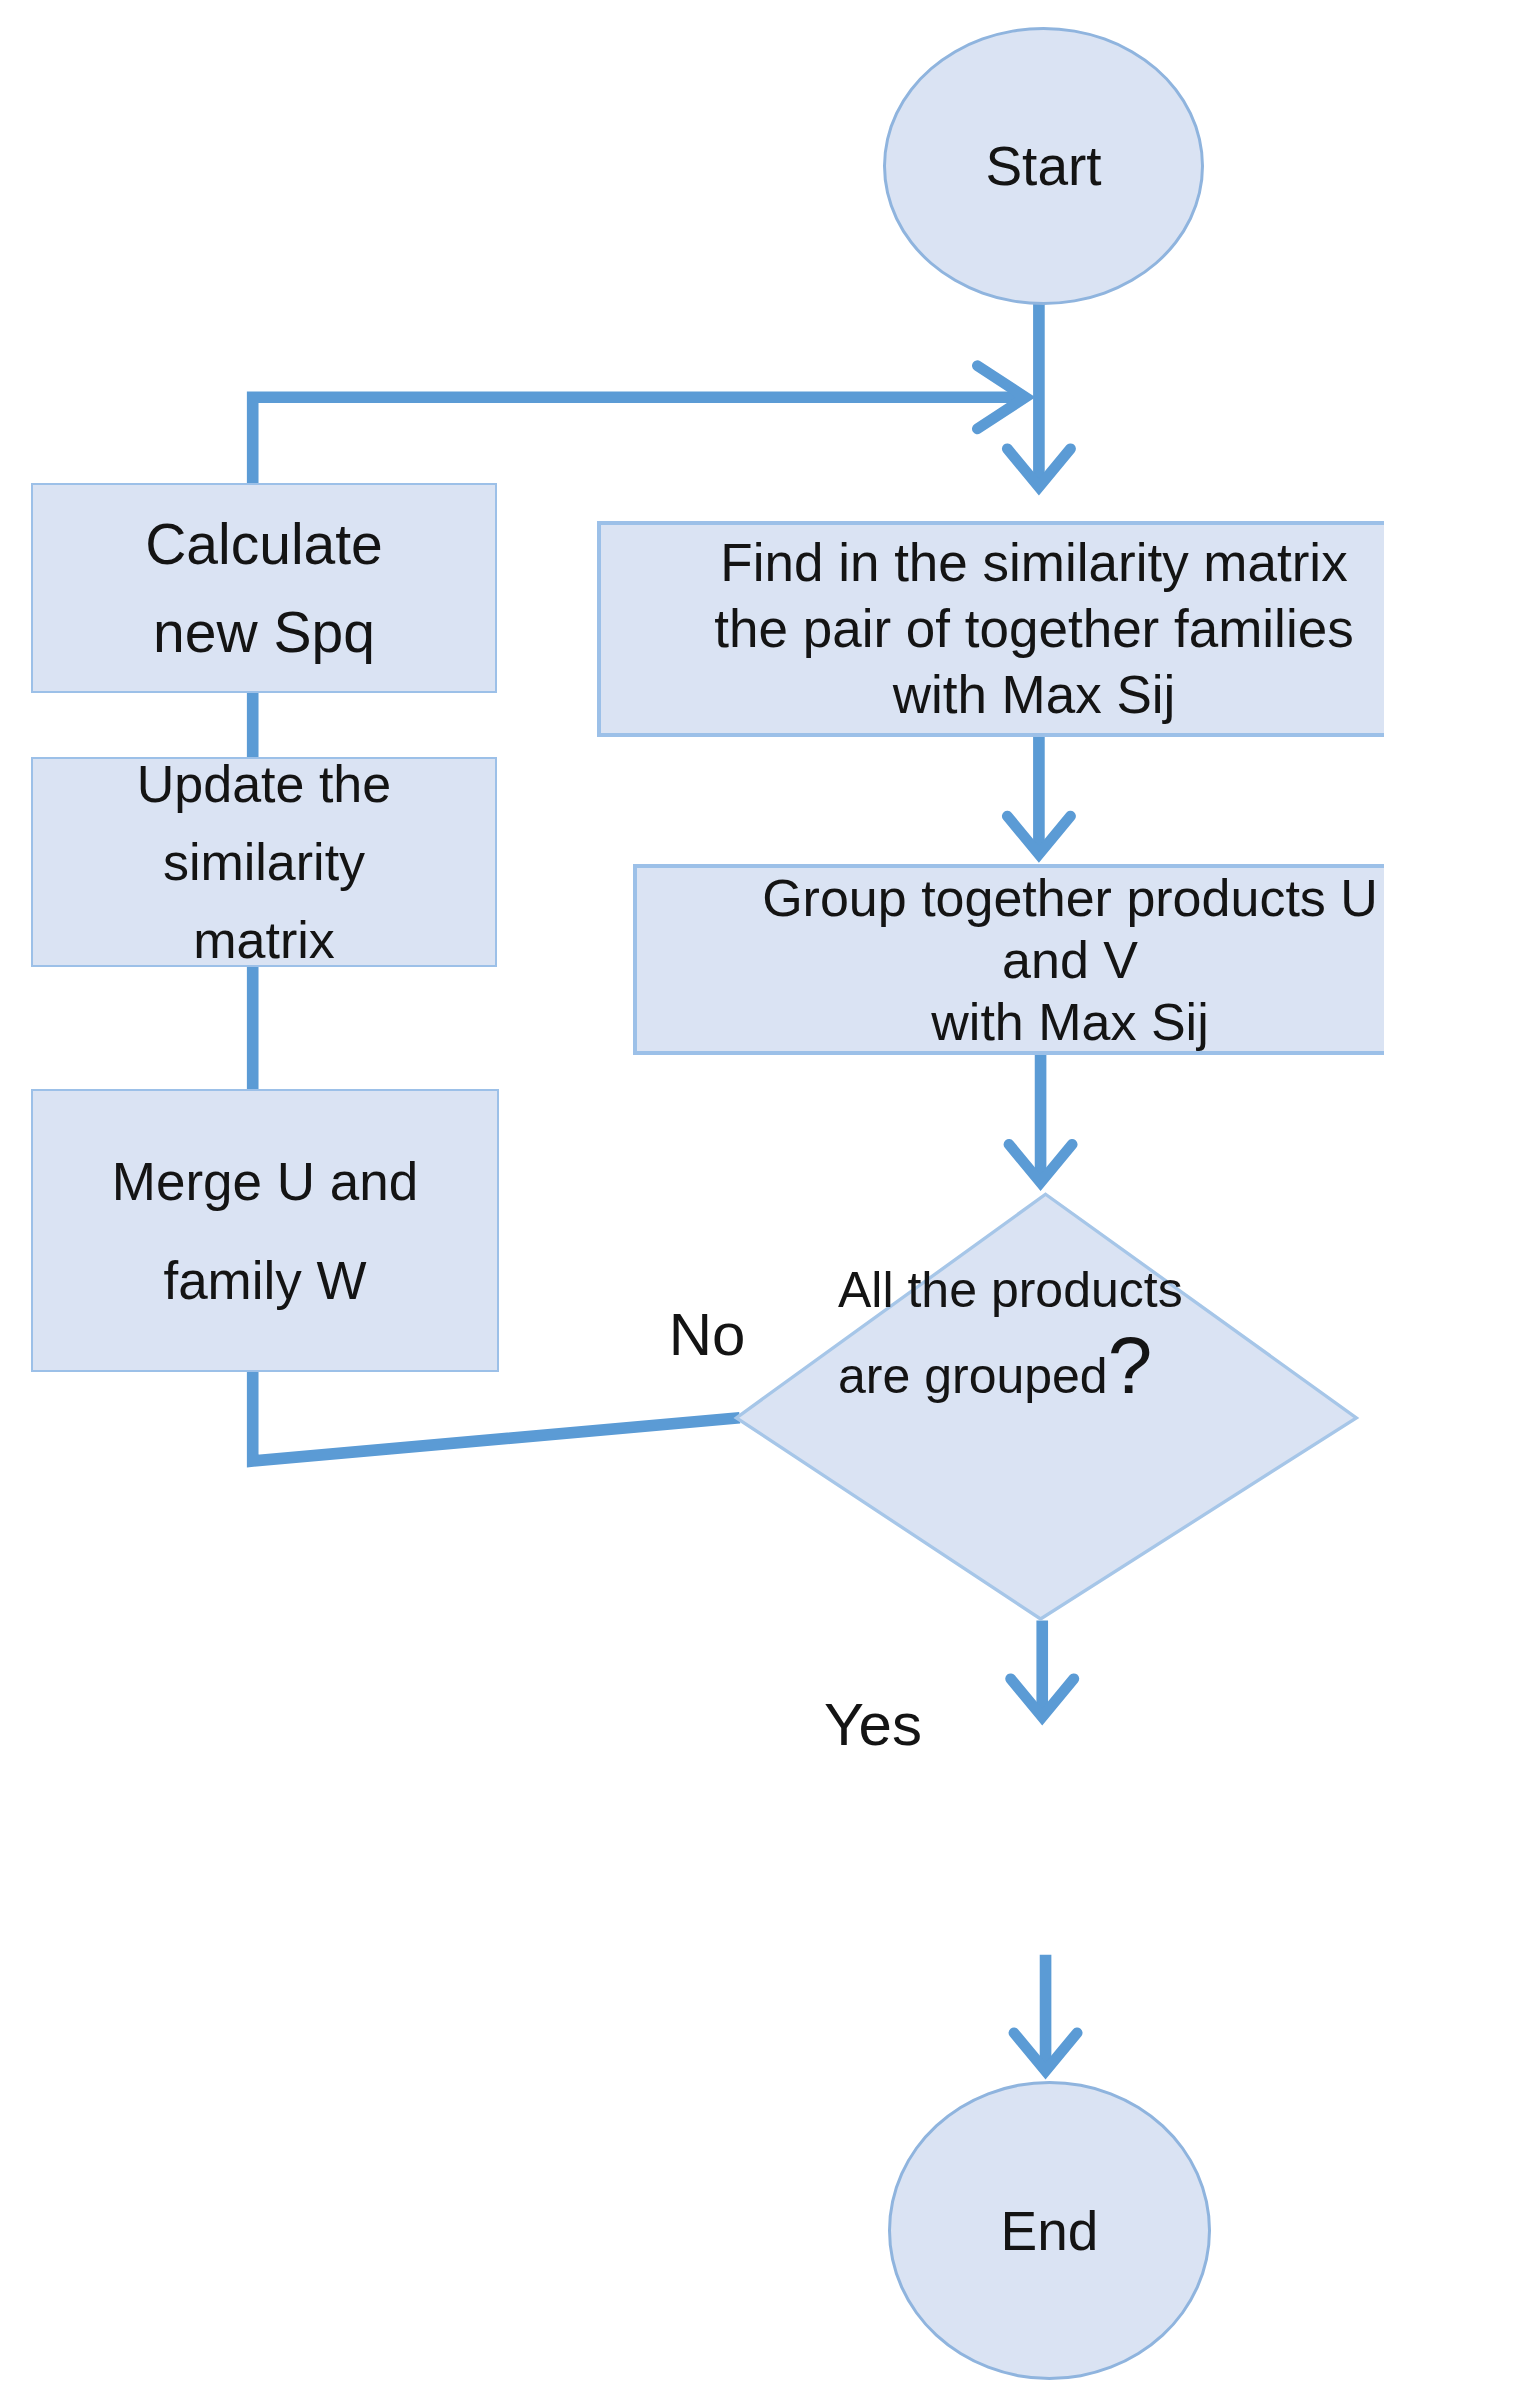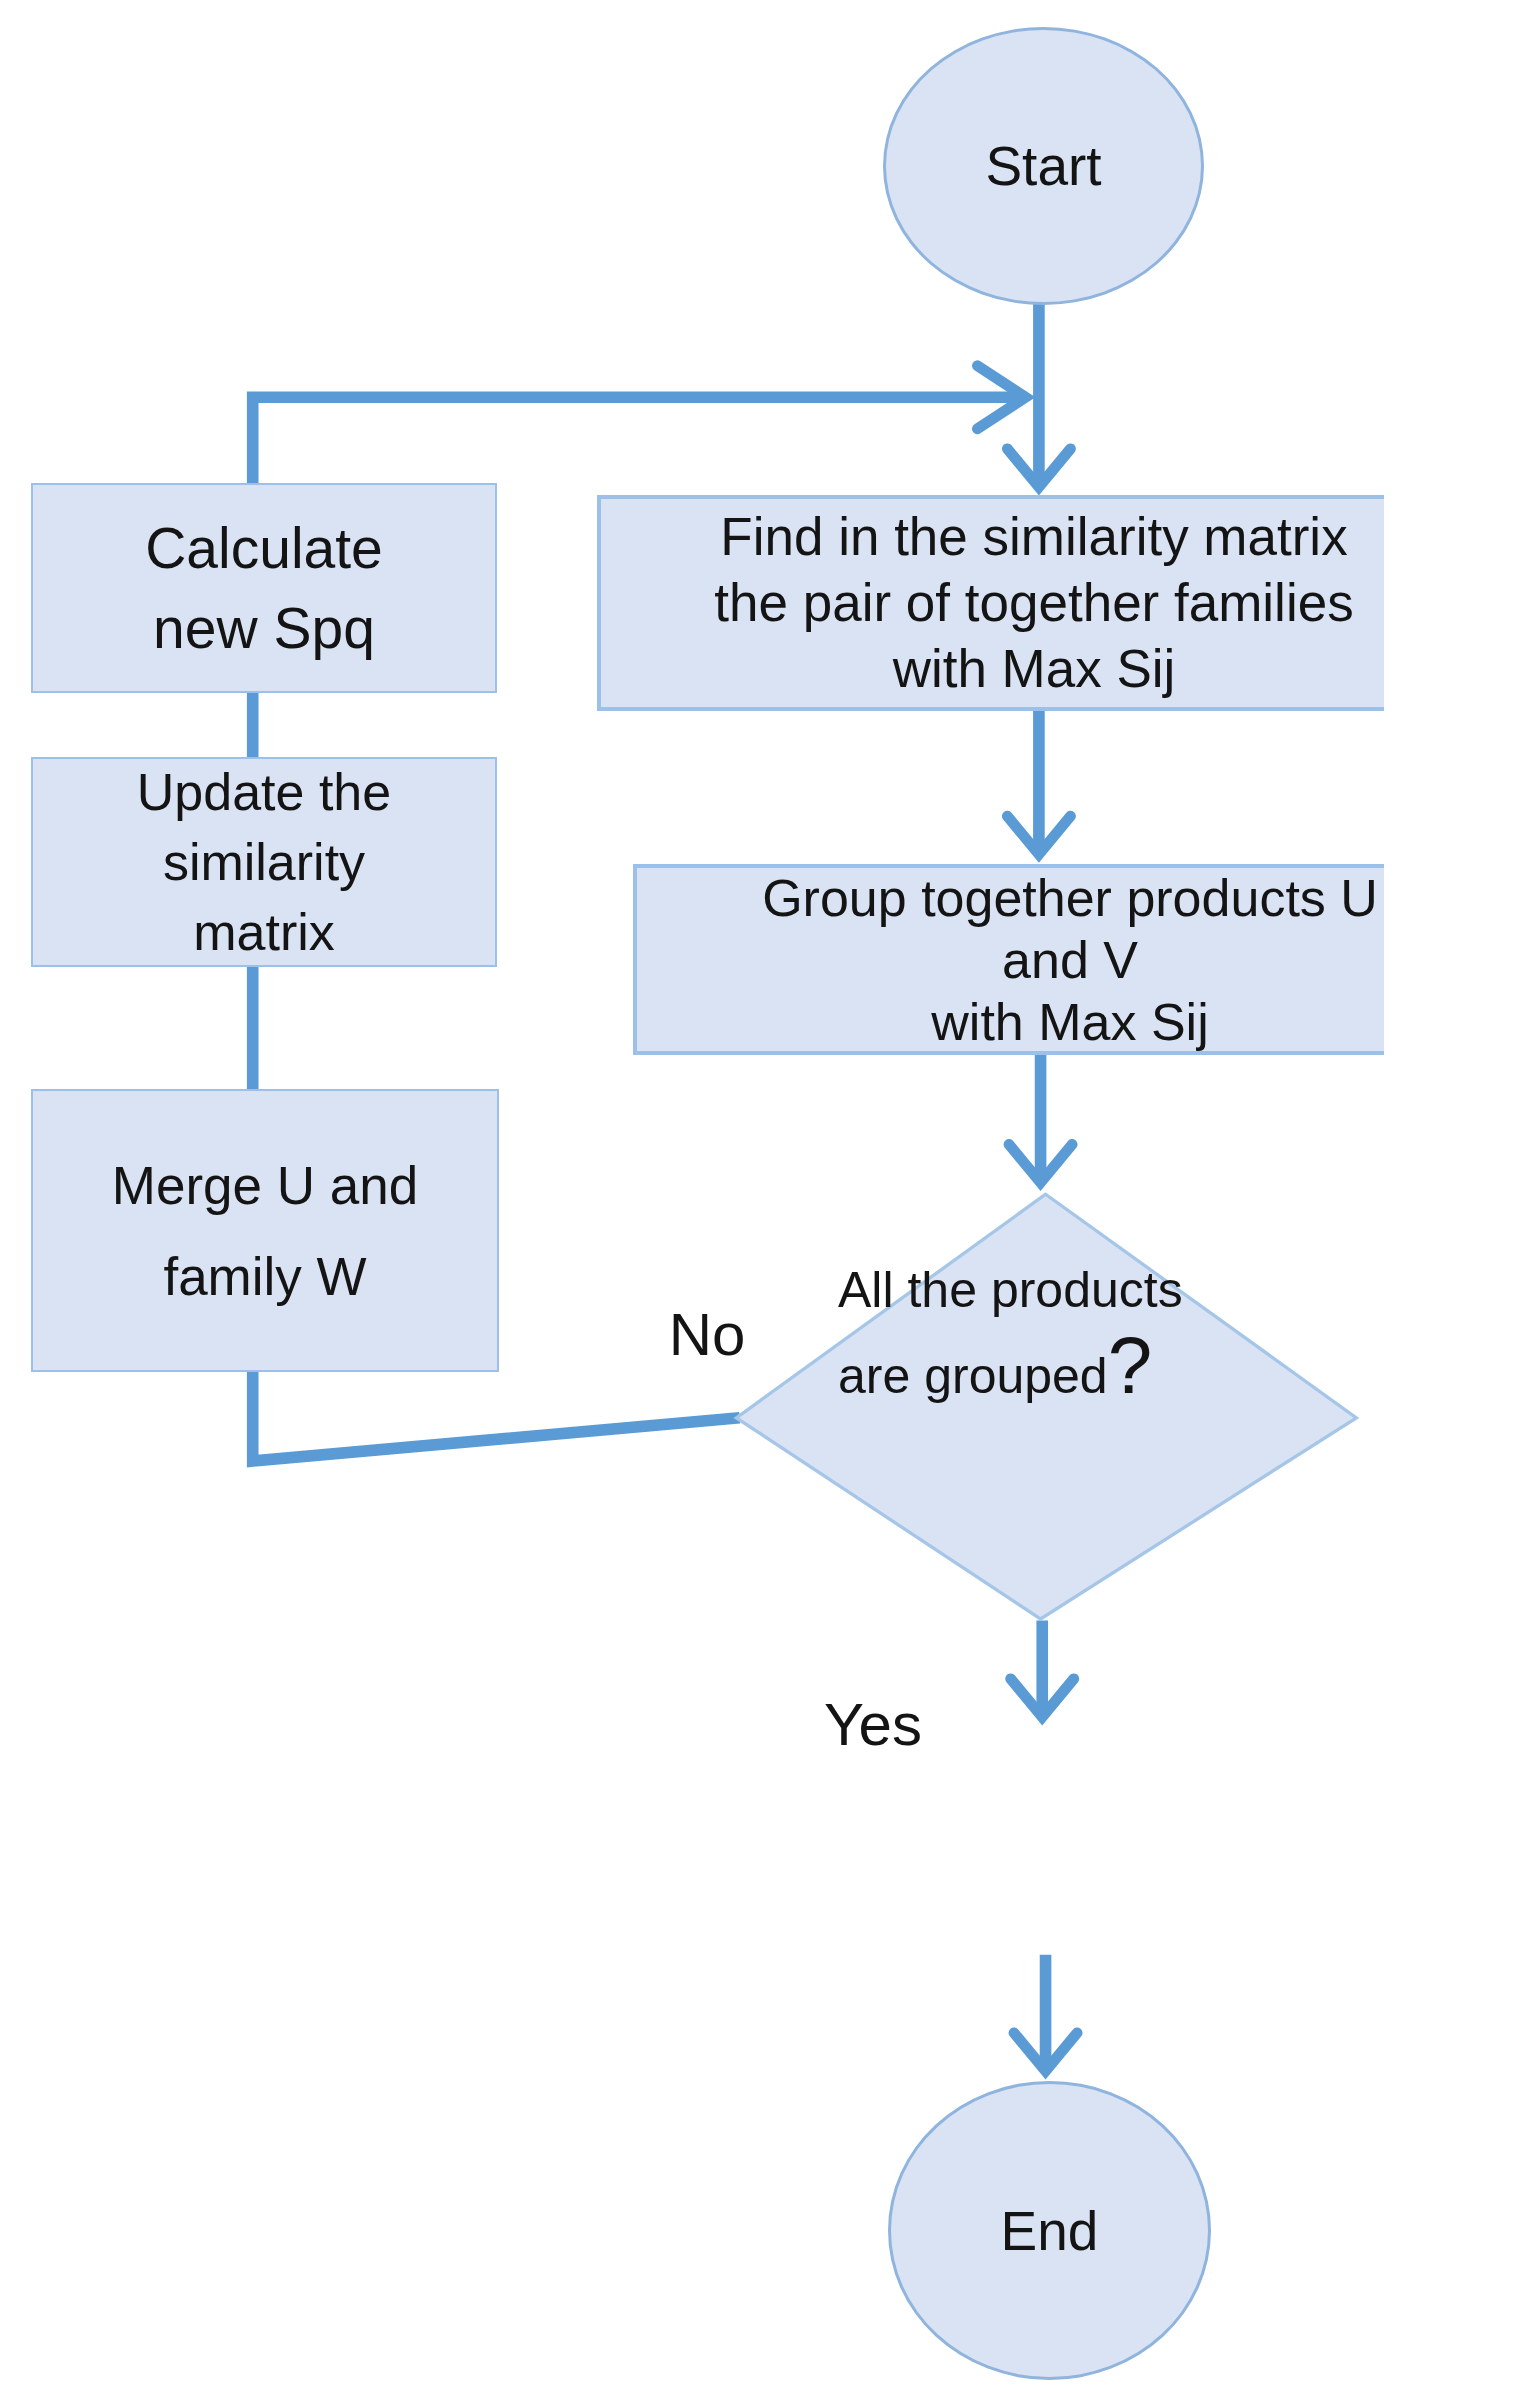--- a/index.html
+++ b/index.html
@@ -12,26 +12,26 @@
     overflow:hidden;
   }
   #connector-layer{position:absolute;left:0;top:0;width:1516px;height:2401px;}
   .shape{
     position:absolute;box-sizing:border-box;
     background:var(--fill,#dae3f3);
     display:flex;flex-direction:column;align-items:center;justify-content:center;
     text-align:center;
   }
   .rect{border:4.2px solid var(--box-border,#9cc0e8);}
-  .rect-thin{border:2.5px solid var(--box-border,#9cc0e8);}
+  .rect-thin{border:2.5px solid var(--box-border,#9cc0e8);gap:8px;}
   .ellipse{border:3.3px solid var(--ellipse-border,#8fb4de);border-radius:50%;}
   .shape .line{display:block;white-space:nowrap;}
 
   .node-start{left:883px;top:27.4px;width:321px;height:278px;font-size:55px;}
-  .node-find{left:597px;top:495px;width:874px;height:216px;font-size:53px;line-height:66px;}
+  .node-find{left:597px;top:521px;width:874px;height:216px;font-size:53px;line-height:66px;}
   .node-group{left:597px;top:864px;width:874px;height:191px;font-size:52px;line-height:62px;margin-left:36px;}
   .node-calculate{left:31px;top:483px;width:466px;height:210px;font-size:57px;line-height:80px;}
   .node-update{left:31px;top:757px;width:466px;height:210px;font-size:52px;line-height:70px;}
   .node-merge{left:31px;top:1089px;width:468px;height:283px;font-size:53px;line-height:91px;}
   .node-create{left:598px;top:1725px;width:869px;height:233px;font-size:58px;}
   .node-end{left:888px;top:2081px;width:323px;height:299px;font-size:55px;}
 
   .diamond-text{
     position:absolute;left:838px;top:1247px;width:416px;
     text-align:left;font-size:50px;line-height:86px;

